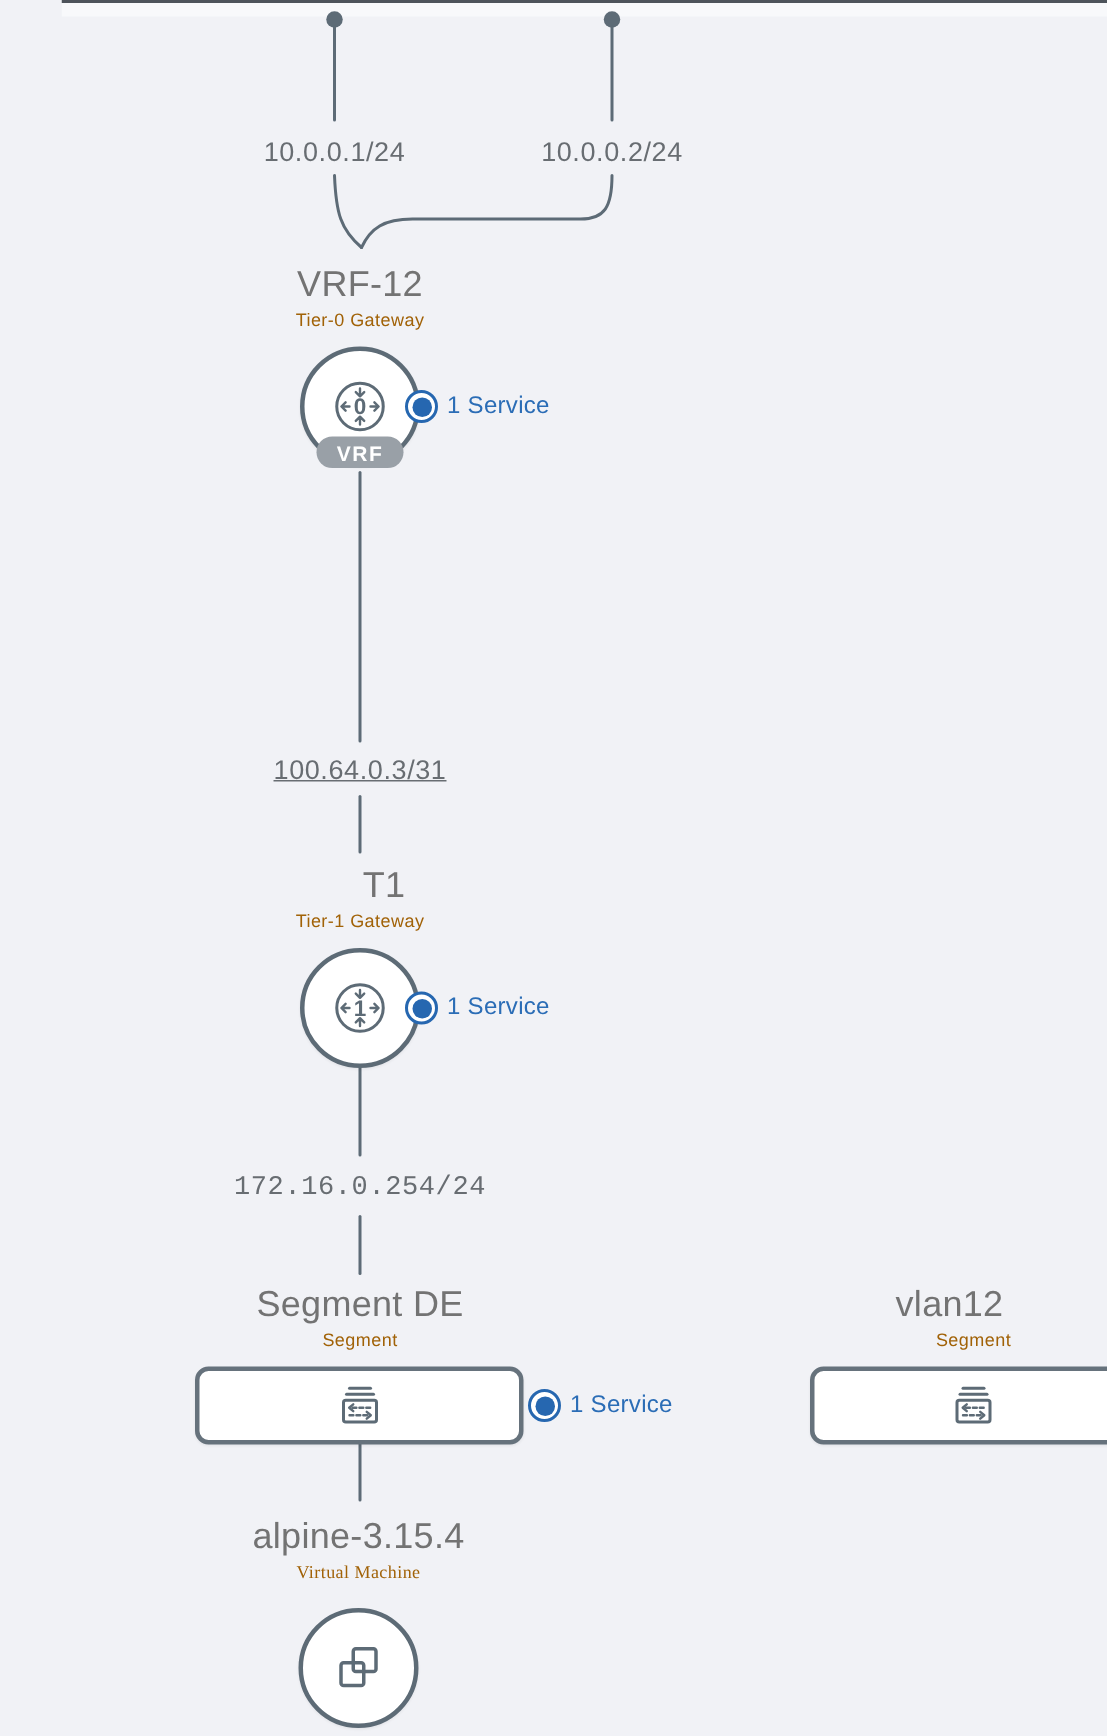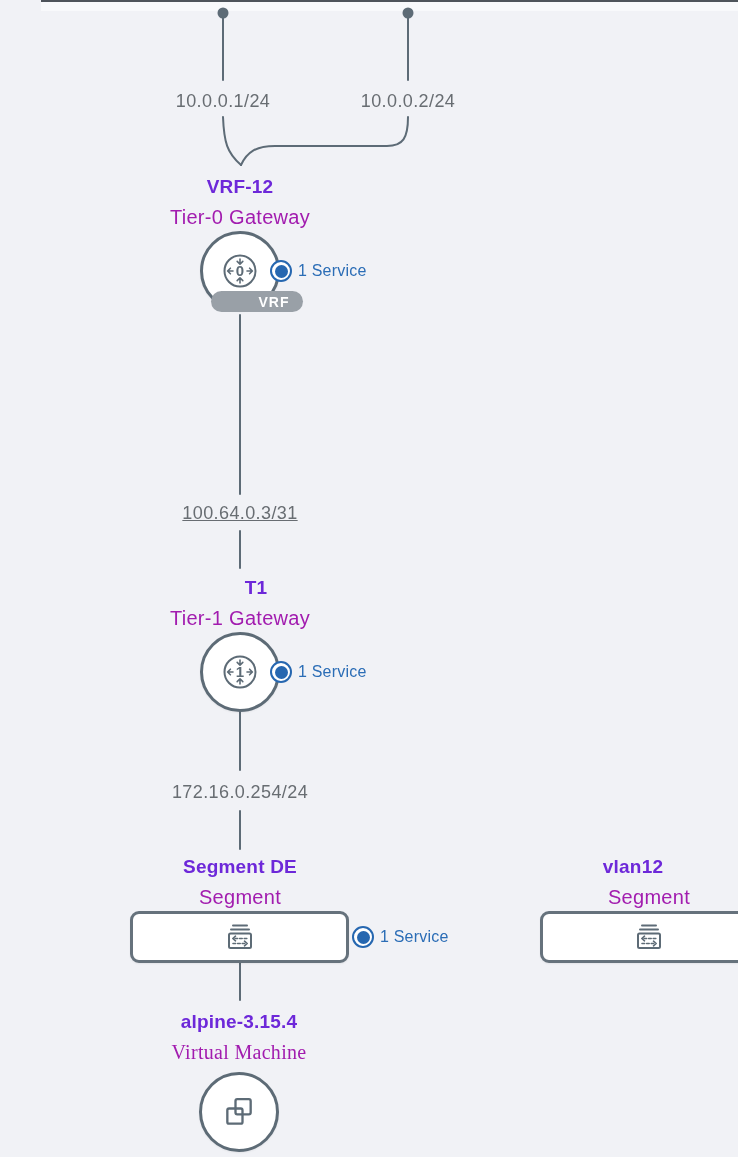--- a/index.html
+++ b/index.html
@@ -7,40 +7,40 @@
     position:relative;width:738px;height:1157px;overflow:hidden;
     background:#f1f2f6;font-family:"Liberation Sans",sans-serif;margin-left:41px;
   }
   .top-strip{position:absolute;top:0;left:0;right:0;height:9px;background:#f8f9fb;border-top:2px solid #4e545b;}
   svg.edges{position:absolute;top:0;left:0;pointer-events:none;}
   .edge{stroke:#5d6b76;stroke-width:2;fill:none;stroke-linecap:round;}
   .dot{fill:#5d6b76;}
 
   .ctext{position:absolute;transform:translateX(-50%);white-space:nowrap;}
   .ip-label{font-size:18px;letter-spacing:.4px;color:#686d72;}
-  .node-title{font-size:19px;font-weight:700;letter-spacing:.2px;color:#6d28d9;}
-  .node-sub{font-size:20px;letter-spacing:.3px;color:#a21caf;}
+  .node-title{font-size:24px;font-weight:400;letter-spacing:.2px;color:#737373;}
+  .node-sub{font-size:12px;letter-spacing:.3px;color:#a16207;}
 
   .gw-circle{
     position:absolute;width:80px;height:80px;box-sizing:border-box;
     border:3px solid #5d6b76;border-radius:50%;background:#fff;
     display:flex;align-items:center;justify-content:center;
     box-shadow:0 1px 2px rgba(0,0,0,.06);cursor:pointer;
   }
   .seg-box{
     position:absolute;height:52px;box-sizing:border-box;
     border:3px solid #66727c;border-radius:9px;background:#fff;
     display:flex;align-items:center;justify-content:center;
     box-shadow:0 1px 2px rgba(0,0,0,.06);cursor:pointer;
   }
   .vrf-pill{
     position:absolute;left:170px;top:291px;width:58px;height:21px;
     background:#99a0a7;border-radius:11px;color:#fff;
     font-size:14px;font-weight:700;letter-spacing:1px;
-    display:flex;align-items:center;justify-content:center;cursor:pointer;padding-left:34px;
+    display:flex;align-items:center;justify-content:center;cursor:pointer;
   }
   .svc-badge{
     position:absolute;width:22px;height:22px;box-sizing:border-box;
     border:2px solid #2667b0;border-radius:50%;background:#fff;
     display:flex;align-items:center;justify-content:center;cursor:pointer;
   }
   .svc-core{width:13px;height:13px;border-radius:50%;background:#2667b0;}
   .svc-label{
     position:absolute;white-space:nowrap;line-height:22px;
     font-size:16px;letter-spacing:.2px;color:#2b6db6;cursor:pointer;
@@ -101,21 +101,21 @@
       <path class="icon-stroke" stroke-width="1.6" d="M0,12 L0,7 M-2.8,9.6 L0,6.8 L2.8,9.6"></path>
       <path class="icon-stroke" stroke-width="1.6" d="M-7,0 L-12,0 M-9.6,-2.8 L-12.4,0 L-9.6,2.8"></path>
       <path class="icon-stroke" stroke-width="1.6" d="M7,0 L12,0 M9.6,-2.8 L12.4,0 L9.6,2.8"></path>
     </svg>
   </div>
   <div class="svc-badge" style="left:229px;top:661px;">
     <div class="svc-core"></div>
   </div>
   <div class="svc-label" style="left:257px;top:661px;">1 Service</div>
 
-  <div class="ctext ip-label" style="left:199px;top:782px;">172.16.0.254/24</div>
+  <div class="ctext ip-label" style="left:199px;top:782px;font-family:Liberation Mono, monospace;">172.16.0.254/24</div>
 
   <div class="ctext node-title" style="left:199px;top:856px;">Segment DE</div>
   <div class="ctext node-sub" style="left:199px;top:886px;">Segment</div>
   <div class="seg-box" style="left:89px;top:911px;width:219px;">
     <svg width="34" height="30" viewBox="0 0 34 30">
       <path class="icon-stroke" stroke-width="2" d="M10,3.5 H24"></path>
       <path class="icon-stroke" stroke-width="2" d="M8,7.5 H26"></path>
       <rect class="icon-stroke" stroke-width="2" x="6" y="11.5" width="22" height="14.5" rx="1.5"></rect>
       <path class="icon-stroke" stroke-width="1.6" stroke-dasharray="2.6 2" d="M12,16.5 H24"></path>
       <path class="icon-stroke" stroke-width="1.6" d="M12.5,14.2 L9.8,16.5 L12.5,18.8"></path>

